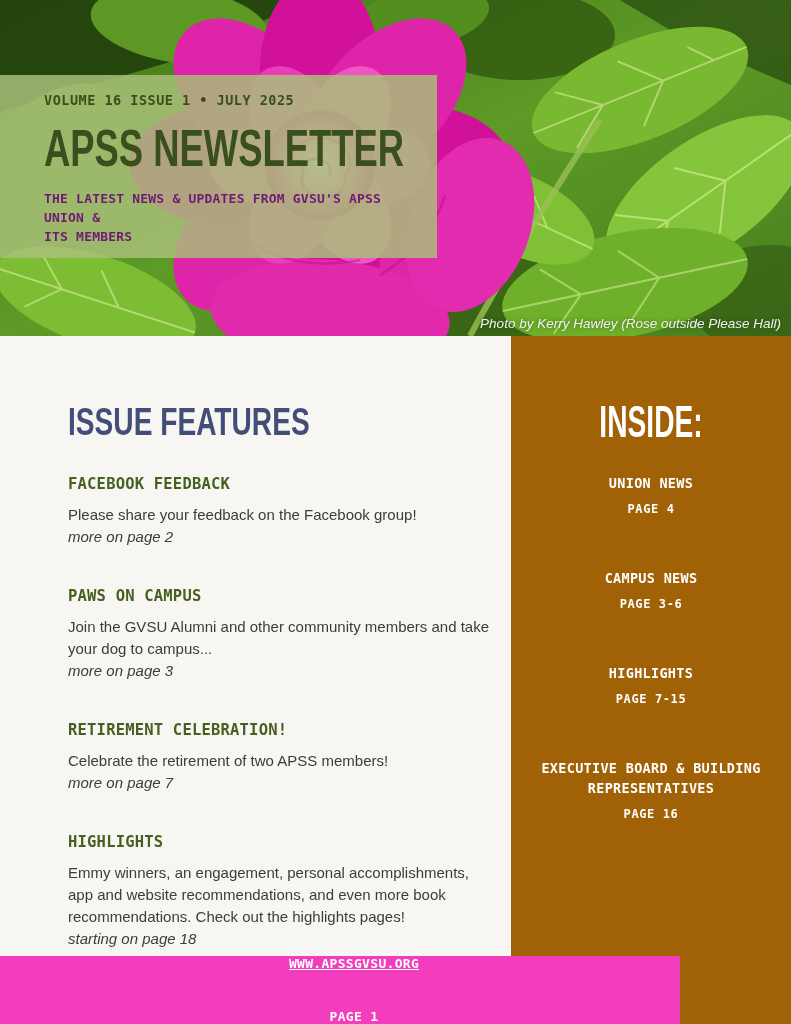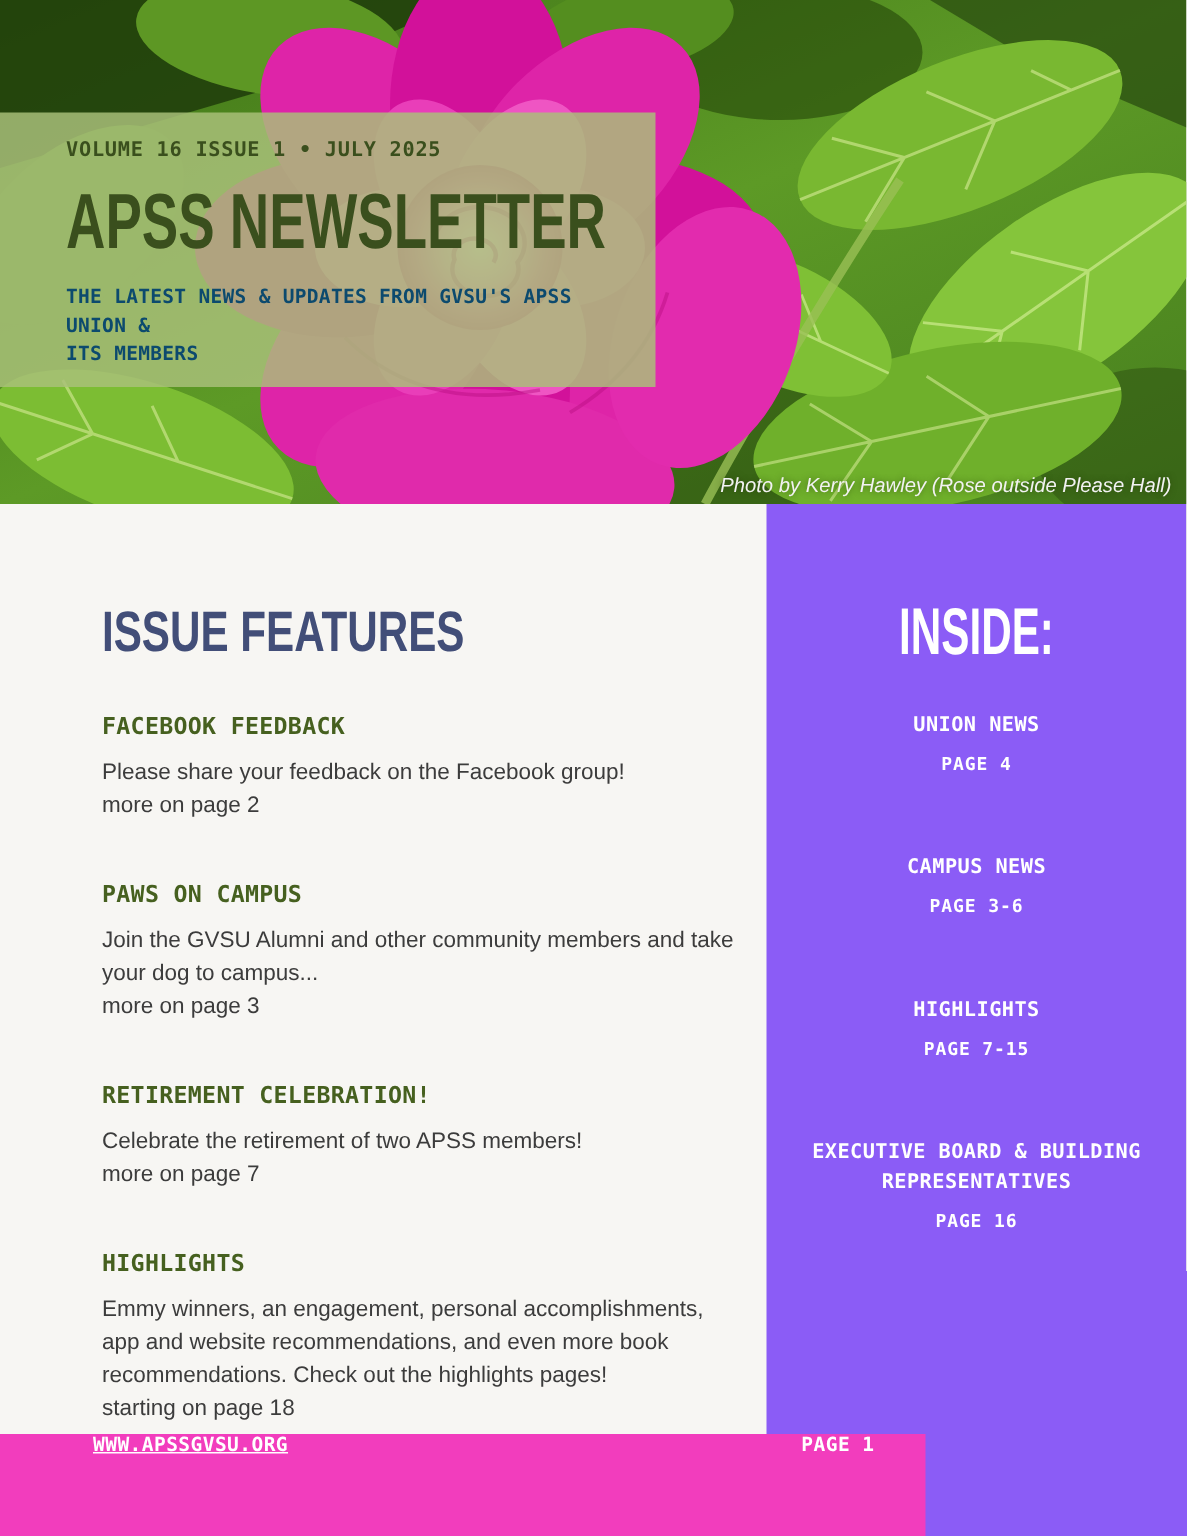--- a/index.html
+++ b/index.html
@@ -23,21 +23,21 @@
   }
   .hero-title {
     margin-top: 14px;
     font-family: "Liberation Sans", sans-serif; font-weight: bold;
     font-size: 52px; line-height: 52px; color: #3a4f1d;
     transform: scaleX(0.70); transform-origin: left center; white-space: nowrap;
   }
   .hero-subtitle {
     margin-top: 15px;
     font-family: "DejaVu Sans Mono", monospace; font-weight: bold;
-    font-size: 13px; line-height: 19px; letter-spacing: 0.2px; color: #0c4a6e;
+    font-size: 13px; line-height: 19px; letter-spacing: 0.2px; color: #701a75;
   }
   .photo-credit {
     position: absolute; right: 10px; bottom: 5px;
     font-style: italic; font-size: 13.5px; color: #f2f2f2;
     text-shadow: 0 0 4px rgba(40,60,10,0.6);
   }
   
   .left-col {
     position: absolute; top: 336px; left: 0; width: 552px; height: 688px;
     background: #f7f6f3;
@@ -52,50 +52,51 @@
   .feature { margin-bottom: 39px; width: 432px; }
   .feature-heading {
     font-family: "DejaVu Sans Mono", monospace; font-weight: bold;
     font-size: 15.5px; letter-spacing: 0.2px; color: #46601f;
     margin-bottom: 11px;
   }
   .feature-body {
     font-size: 15px; line-height: 22px; color: #3c3c3c;
   }
   .feature-more {
-    font-size: 15px; line-height: 22px; color: #3c3c3c; 
+    font-size: 15px; line-height: 22px; color: #3c3c3c; font-style: italic;
   }
   .prelines { white-space: pre-line; }
   
   .sidebar {
     position: absolute; top: 336px; left: 511px; width: 280px; height: 688px;
-    background: #8b5cf6; color: #ffffff; text-align: center;
+    background: #a16207; color: #ffffff; text-align: center;
     padding-top: 64px;
   }
   .inside-title {
     font-family: "Liberation Sans", sans-serif; font-weight: bold;
     font-size: 44px; line-height: 44px; color: #ffffff;
     transform: scaleX(0.64); transform-origin: center; white-space: nowrap;
     margin-bottom: 29px;
   }
   .inside-item { margin-bottom: 52px; padding: 0 18px; }
   .inside-label {
     font-family: "DejaVu Sans Mono", monospace; font-weight: bold;
     font-size: 13.5px; line-height: 20px; letter-spacing: 0.3px;
   }
   .inside-page {
     font-family: "DejaVu Sans Mono", monospace; font-weight: bold;
     font-size: 12px; letter-spacing: 0.6px; margin-top: 9px;
   }
   
   .footer {
-    position: absolute; left: 0; top: 956px; width: 617px; height: 68px;
+    position: absolute; left: 0; top: 956px; width: 680px; height: 68px;
     background: #f23dbd; z-index: 5;
-    display: flex; align-items: flex-start; justify-content: space-between;
+    display: flex; align-items: center; justify-content: space-between;
     padding: 0 34px 0 62px;
+    flex-direction: column;
   }
   .footer-site {
     font-family: "DejaVu Sans Mono", monospace; font-weight: bold;
     font-size: 13px; letter-spacing: 0.3px; color: #ffffff;
     text-decoration: underline; cursor: pointer;
   }
   .footer-page {
     font-family: "DejaVu Sans Mono", monospace; font-weight: bold;
     font-size: 13px; letter-spacing: 0.3px; color: #ffffff;
   }

